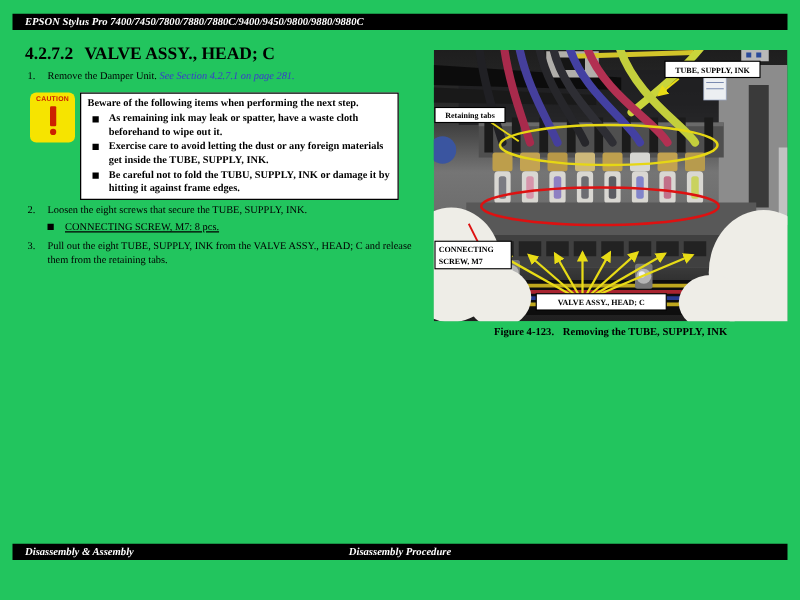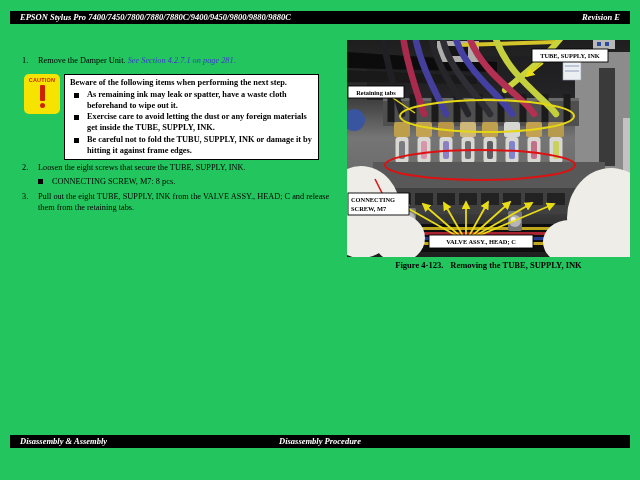--- a/index.html
+++ b/index.html
@@ -18,21 +18,21 @@
   .heading{position:absolute;left:20px;top:36px;font-size:14px;font-weight:bold;white-space:nowrap;}
   .heading .num{margin-right:9px;}
   
   .step{position:absolute;left:22px;font-size:8.3px;line-height:1.35;display:flex;}
   .step .n{width:16px;flex:none;}
   .step .t{width:302px;}
   .xref{color:#3b3bcc;font-style:italic;text-decoration:none;cursor:pointer;text-align:right;}
   .step1{top:55px;}
   .step2{top:162px;}
   .step3{top:191px;}
-  .subbullet{position:absolute;left:38px;top:177px;font-size:8.3px;display:flex;align-items:center;}
+  .subbullet{position:absolute;left:38px;top:177px;font-size:8.3px;display:flex;align-items:center;text-decoration:underline;}
   .sqb{width:5px;height:5px;background:#000;flex:none;margin-right:9px;}
   
   .caution-wrap{position:absolute;left:24px;top:74px;display:flex;}
   .caution-icon{width:36px;height:40px;background:#f6e400;border-radius:5px;flex:none;
                 margin-right:4px;text-align:center;}
   .caution-word{font-family:"Liberation Sans","DejaVu Sans",sans-serif;font-weight:bold;
                 font-size:5.5px;color:#cc2200;padding-top:3px;letter-spacing:0.2px;}
   .excl{margin-top:2px;}
   .excl-bar{width:5px;height:16px;background:#cc2200;margin:0 auto;border-radius:1px;}
   .excl-dot{width:5px;height:5px;background:#cc2200;border-radius:50%;margin:2px auto 0;}
@@ -50,23 +50,25 @@
   svg text.lbl{font-family:"Liberation Serif","DejaVu Serif",serif;font-weight:bold;font-size:6.4px;fill:#000;}
 </style>
 </head>
 <body>
 
 <div class="page">
 
   <div class="bar topbar">
     <span class="l">EPSON Stylus Pro 7400/7450/7800/7880/7880C/9400/9450/9800/9880/9880C</span>
     <span class="c"></span>
-    <span class="r">Revision E</span>
-  </div>
-
+  </div>
+
+  <div class="heading">
+    <span class="num">4.2.7.2</span><span>VALVE ASSY., HEAD; C</span>
+  </div>
 
   <div class="step step1">
     <span class="n">1.</span>
     <span class="t"><span>Remove the Damper Unit. </span><a class="xref">See Section 4.2.7.1 on page 281.</a></span>
   </div>
 
   <div class="caution-wrap">
     <div class="caution-icon">
       <div class="caution-word">CAUTION</div>
       <div class="excl">

